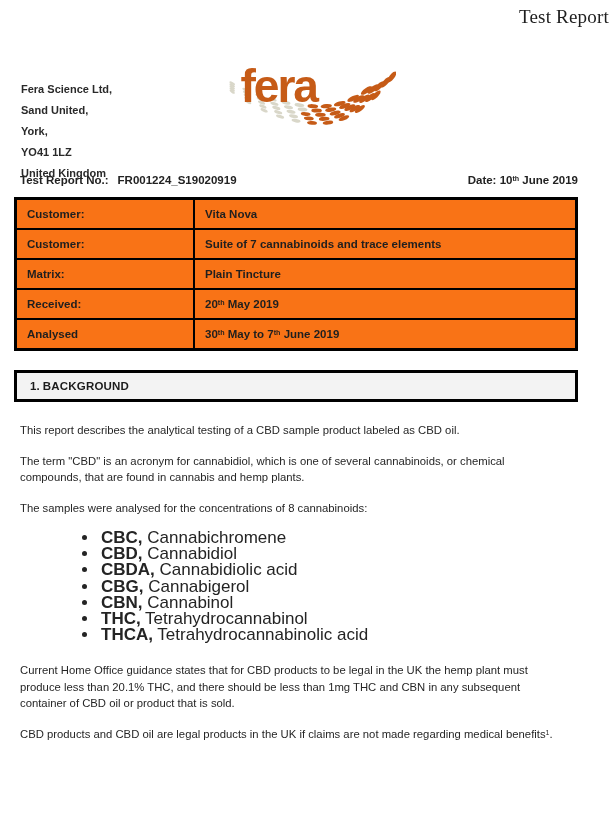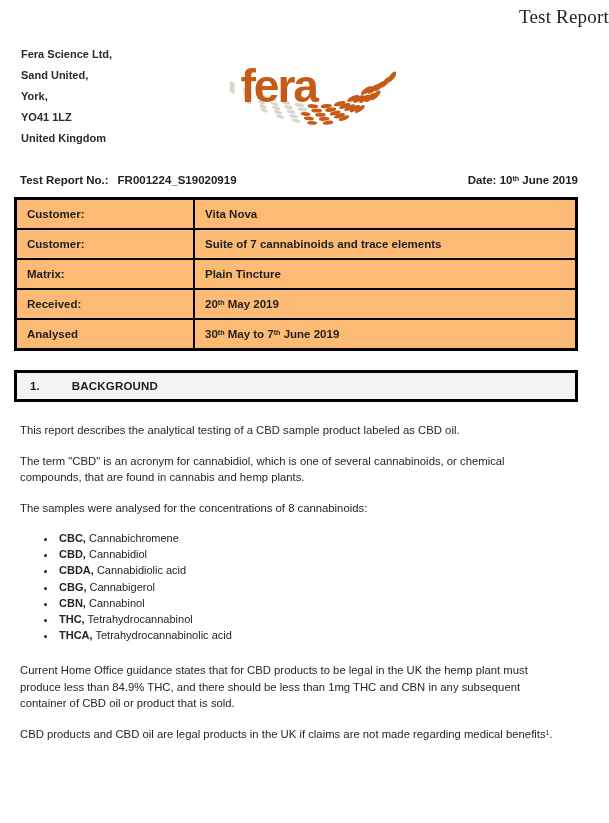--- a/index.html
+++ b/index.html
@@ -20,21 +20,21 @@
     margin:6px 0 0 0;
     text-align:right;
     font-family:Liberation Serif, serif;
     font-weight:500;
     font-size:19px;
     color:#1e1e1e;
     letter-spacing:0.2px;
   }
   .header{position:relative;height:146px;}
   .address{
-    position:absolute;left:21px;top:16px;
+    position:absolute;left:21px;top:51px;
     font-weight:bold;font-size:11px;line-height:21px;color:#2a2a2a;
   }
   .logo{position:absolute;left:228px;top:34px;}
   .report-line{
     display:flex;justify-content:space-between;align-items:baseline;
     margin:0 31px 0 20px;
     font-weight:bold;font-size:11.5px;color:#222;
   }
   .report-no-value{margin-left:9px;}
   sup{
@@ -44,51 +44,51 @@
     line-height:0;
   }
   table.info-table{
     margin:11px 0 0 14px;
     width:564px;
     border-collapse:collapse;
     border:3px solid #000;
   }
   table.info-table td{
     border:2px solid #000;
-    background:#fdba74;
+    background:#f97316;
     height:28px;
     padding:0 8px 0 10px;
     font-weight:bold;font-size:11.5px;color:#1f1f1f;
     vertical-align:middle;
   }
   table.info-table td.label-cell{width:158px;}
   .section-box{
     box-sizing:border-box;
     margin:19px 0 0 14px;
     width:564px;
     border:3px solid #000;
     background:#f3f3f3;
     padding:7px 0 7px 13px;
     font-weight:bold;font-size:11.5px;color:#1c1c1c;
   }
-  .section-box .sec-title{margin-left:29px;letter-spacing:0.2px;}
+  .section-box .sec-title{letter-spacing:0.2px;}
   p.body-para{
     margin:14px 34px 0 20px;
     max-width:548px;
     line-height:16.5px;
     font-size:11.3px;
     color:#262626;
   }
   p.first-para{margin-top:20px;}
   p.guidance-para{margin-top:19px;}
   ul.cannabinoid-list{
     margin:14px 12px 0 0;
-    padding-left:57px;
+    padding-left:99px;
     line-height:16.2px;
-    font-size:11px;
+    font-size:17px;
   }
   ul.cannabinoid-list li{margin:0;padding-left:2px;}
   ul.cannabinoid-list b{font-weight:bold;}
 </style>
 </head>
 <body>
 
 <div class="page">
 
   <h1 class="doc-title">Test Report</h1>
@@ -207,16 +207,16 @@
   <ul class="cannabinoid-list">
       <li><b>CBC,</b> Cannabichromene</li>
       <li><b>CBD,</b> Cannabidiol</li>
       <li><b>CBDA,</b> Cannabidiolic acid</li>
       <li><b>CBG,</b> Cannabigerol</li>
       <li><b>CBN,</b> Cannabinol</li>
       <li><b>THC,</b> Tetrahydrocannabinol</li>
       <li><b>THCA,</b> Tetrahydrocannabinolic acid</li>
     </ul>
 
-  <p class="body-para guidance-para">Current Home Office guidance states that for CBD products to be legal in the UK the hemp plant must produce less than 84.9% THC, and there should be less than 1mg THC and CBN in any subsequent container of CBD oil or product that is sold.</p>
+  <p class="body-para guidance-para">Current Home Office guidance states that for CBD products to be legal in the UK the hemp plant must produce less than 20.1% THC, and there should be less than 1mg THC and CBN in any subsequent container of CBD oil or product that is sold.</p>
   <p class="body-para"><span>CBD products and CBD oil are legal products in the UK if claims are not made regarding medical benefits</span><sup>1</sup><span>.</span></p>
 
 </div>
 
 </body></html>

